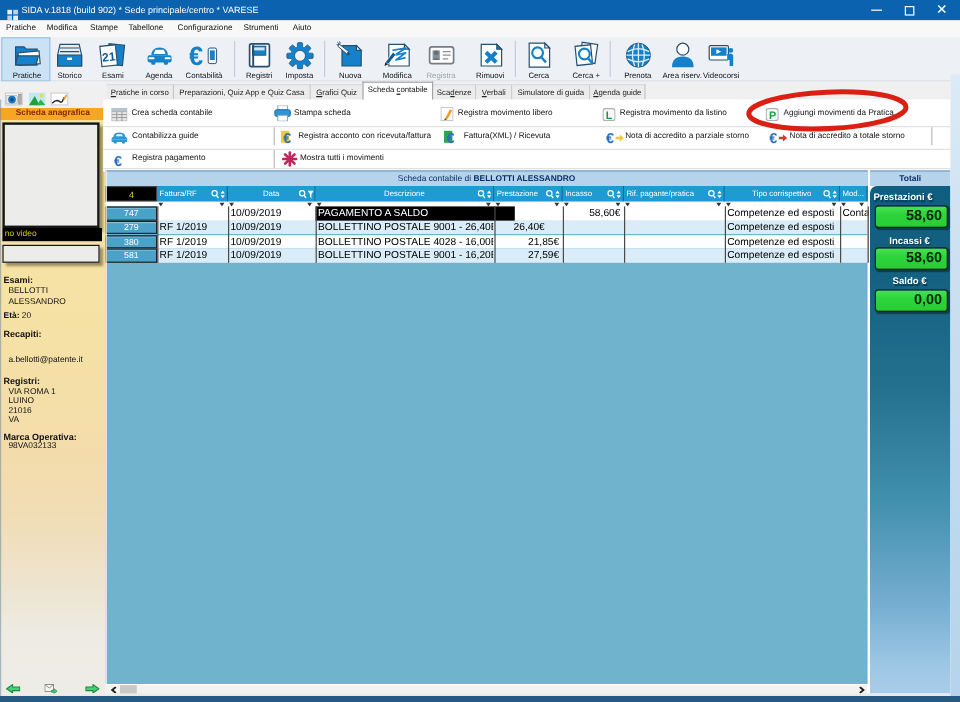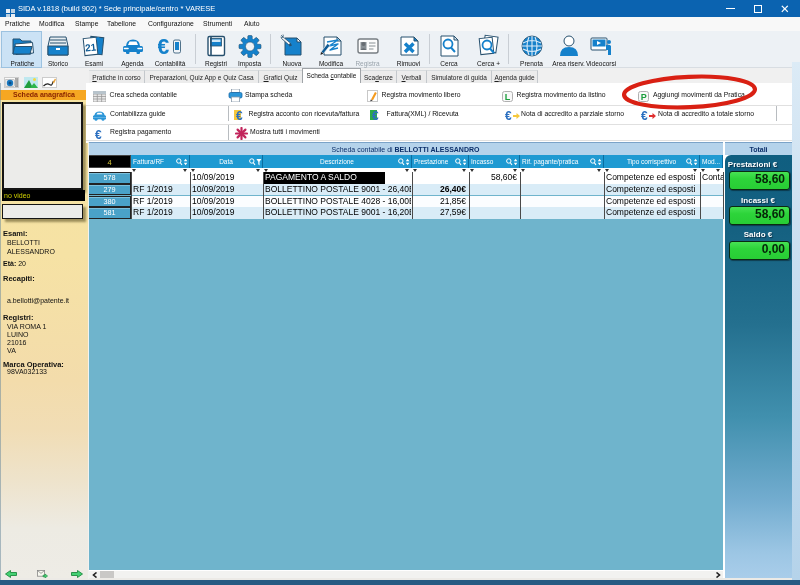--- a/index.html
+++ b/index.html
@@ -366,35 +366,35 @@
     <div class="abs" style="left:413px;top:169px;width:0;height:0;border-left:2.5px solid transparent;border-right:2.5px solid transparent;border-top:3px solid #333;"></div>
     <div class="abs" style="left:462px;top:169px;width:0;height:0;border-left:2.5px solid transparent;border-right:2.5px solid transparent;border-top:3px solid #333;"></div>
     <div class="abs" style="left:470px;top:169px;width:0;height:0;border-left:2.5px solid transparent;border-right:2.5px solid transparent;border-top:3px solid #333;"></div>
     <div class="abs" style="left:513px;top:169px;width:0;height:0;border-left:2.5px solid transparent;border-right:2.5px solid transparent;border-top:3px solid #333;"></div>
     <div class="abs" style="left:521px;top:169px;width:0;height:0;border-left:2.5px solid transparent;border-right:2.5px solid transparent;border-top:3px solid #333;"></div>
     <div class="abs" style="left:597px;top:169px;width:0;height:0;border-left:2.5px solid transparent;border-right:2.5px solid transparent;border-top:3px solid #333;"></div>
     <div class="abs" style="left:605px;top:169px;width:0;height:0;border-left:2.5px solid transparent;border-right:2.5px solid transparent;border-top:3px solid #333;"></div>
     <div class="abs" style="left:693px;top:169px;width:0;height:0;border-left:2.5px solid transparent;border-right:2.5px solid transparent;border-top:3px solid #333;"></div>
     <div class="abs" style="left:701px;top:169px;width:0;height:0;border-left:2.5px solid transparent;border-right:2.5px solid transparent;border-top:3px solid #333;"></div>
     <div class="abs" style="left:716px;top:169px;width:0;height:0;border-left:2.5px solid transparent;border-right:2.5px solid transparent;border-top:3px solid #333;"></div>
-    <div class="abs" style="left:88px;top:172.2px;width:43px;height:11.65px;background:#4aa2c8;border:1px solid #222;box-shadow:inset 0 1px 0 #7cc0dc;color:#fff;font-size:7.3px;line-height:10.65px;text-align:center;">578</div>
+    <div class="abs" style="left:88px;top:172.2px;width:43px;height:11.65px;background:#4aa2c8;border:1px solid #222;box-shadow:inset 0 1px 0 #7cc0dc;color:#fff;font-size:7.3px;line-height:10.65px;text-align:center;">747</div>
     <div class="abs" style="left:131px;top:172.2px;width:592px;height:11.65px;background:#ffffff;"></div>
     <div class="abs" style="left:133px;top:172.2px;width:56px;height:11.65px;font-size:8.5px;line-height:11.65px;color:#000;white-space:nowrap;overflow:hidden;"></div>
     <div class="abs" style="left:192px;top:172.2px;width:70px;height:11.65px;font-size:8.5px;line-height:11.65px;color:#000;white-space:nowrap;overflow:hidden;">10/09/2019</div>
-    <div class="abs" style="left:263px;top:172.2px;width:122px;height:11.65px;font-size:8.5px;line-height:11.65px;background:#000;color:#fff;padding-left:2px;white-space:nowrap;overflow:hidden;">PAGAMENTO A SALDO</div>
+    <div class="abs" style="left:263px;top:172.2px;width:166px;height:11.65px;font-size:8.5px;line-height:11.65px;background:#000;color:#fff;padding-left:2px;white-space:nowrap;overflow:hidden;">PAGAMENTO A SALDO</div>
     <div class="abs" style="left:414px;top:172.2px;width:52px;height:11.65px;font-size:8.5px;line-height:11.65px;color:#000;white-space:nowrap;overflow:hidden;text-align:right;"></div>
     <div class="abs" style="left:471px;top:172.2px;width:46px;height:11.65px;font-size:8.5px;line-height:11.65px;color:#000;white-space:nowrap;overflow:hidden;text-align:right;">58,60€</div>
     <div class="abs" style="left:606px;top:172.2px;width:93px;height:11.65px;font-size:8.5px;line-height:11.65px;color:#000;white-space:nowrap;overflow:hidden;">Competenze ed esposti</div>
     <div class="abs" style="left:702px;top:172.2px;width:22px;height:11.65px;font-size:8.5px;line-height:11.65px;color:#000;white-space:nowrap;overflow:hidden;">Contan</div>
     <div class="abs" style="left:88px;top:183.85px;width:43px;height:11.65px;background:#4aa2c8;border:1px solid #222;box-shadow:inset 0 1px 0 #7cc0dc;color:#fff;font-size:7.3px;line-height:10.65px;text-align:center;">279</div>
     <div class="abs" style="left:131px;top:183.85px;width:592px;height:11.65px;background:#d9ecf7;"></div>
     <div class="abs" style="left:133px;top:183.85px;width:56px;height:11.65px;font-size:8.5px;line-height:11.65px;color:#000;white-space:nowrap;overflow:hidden;">RF 1/2019</div>
     <div class="abs" style="left:192px;top:183.85px;width:70px;height:11.65px;font-size:8.5px;line-height:11.65px;color:#000;white-space:nowrap;overflow:hidden;">10/09/2019</div>
     <div class="abs" style="left:265px;top:183.85px;width:146px;height:11.65px;font-size:8.5px;line-height:11.65px;color:#000;white-space:nowrap;overflow:hidden;">BOLLETTINO POSTALE 9001 - 26,40E</div>
-    <div class="abs" style="left:414px;top:183.85px;width:52px;height:11.65px;font-size:8.5px;line-height:11.65px;color:#000;white-space:nowrap;overflow:hidden;text-align:right;font-weight:bold;">26,40€</div>
+    <div class="abs" style="left:402px;top:183.85px;width:52px;height:11.65px;font-size:8.5px;line-height:11.65px;color:#000;white-space:nowrap;overflow:hidden;text-align:right;">26,40€</div>
     <div class="abs" style="left:471px;top:183.85px;width:46px;height:11.65px;font-size:8.5px;line-height:11.65px;color:#000;white-space:nowrap;overflow:hidden;text-align:right;"></div>
     <div class="abs" style="left:606px;top:183.85px;width:93px;height:11.65px;font-size:8.5px;line-height:11.65px;color:#000;white-space:nowrap;overflow:hidden;">Competenze ed esposti</div>
     <div class="abs" style="left:702px;top:183.85px;width:22px;height:11.65px;font-size:8.5px;line-height:11.65px;color:#000;white-space:nowrap;overflow:hidden;"></div>
     <div class="abs" style="left:88px;top:195.5px;width:43px;height:11.65px;background:#4aa2c8;border:1px solid #222;box-shadow:inset 0 1px 0 #7cc0dc;color:#fff;font-size:7.3px;line-height:10.65px;text-align:center;">380</div>
     <div class="abs" style="left:131px;top:195.5px;width:592px;height:11.65px;background:#fbfdff;"></div>
     <div class="abs" style="left:133px;top:195.5px;width:56px;height:11.65px;font-size:8.5px;line-height:11.65px;color:#000;white-space:nowrap;overflow:hidden;">RF 1/2019</div>
     <div class="abs" style="left:192px;top:195.5px;width:70px;height:11.65px;font-size:8.5px;line-height:11.65px;color:#000;white-space:nowrap;overflow:hidden;">10/09/2019</div>
     <div class="abs" style="left:265px;top:195.5px;width:146px;height:11.65px;font-size:8.5px;line-height:11.65px;color:#000;white-space:nowrap;overflow:hidden;">BOLLETTINO POSTALE 4028 - 16,00E</div>
     <div class="abs" style="left:414px;top:195.5px;width:52px;height:11.65px;font-size:8.5px;line-height:11.65px;color:#000;white-space:nowrap;overflow:hidden;text-align:right;">21,85€</div>
     <div class="abs" style="left:471px;top:195.5px;width:46px;height:11.65px;font-size:8.5px;line-height:11.65px;color:#000;white-space:nowrap;overflow:hidden;text-align:right;"></div>

